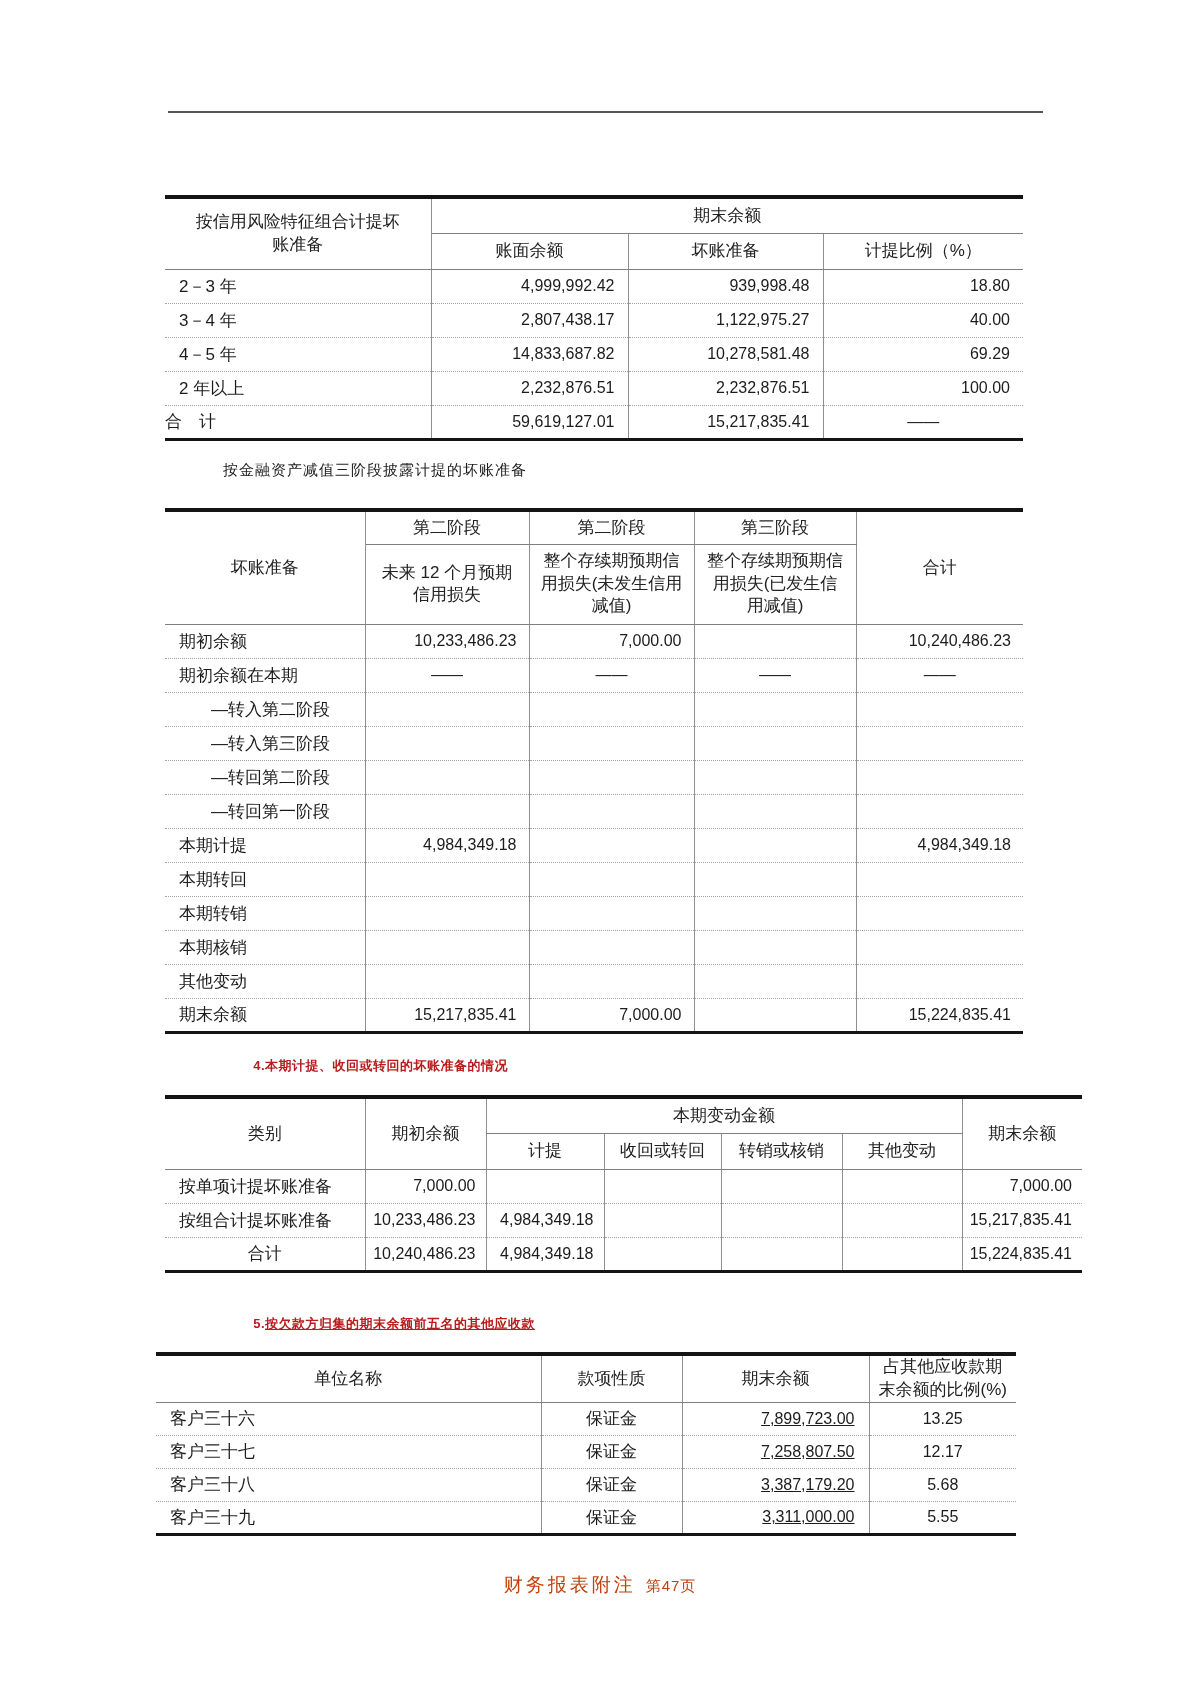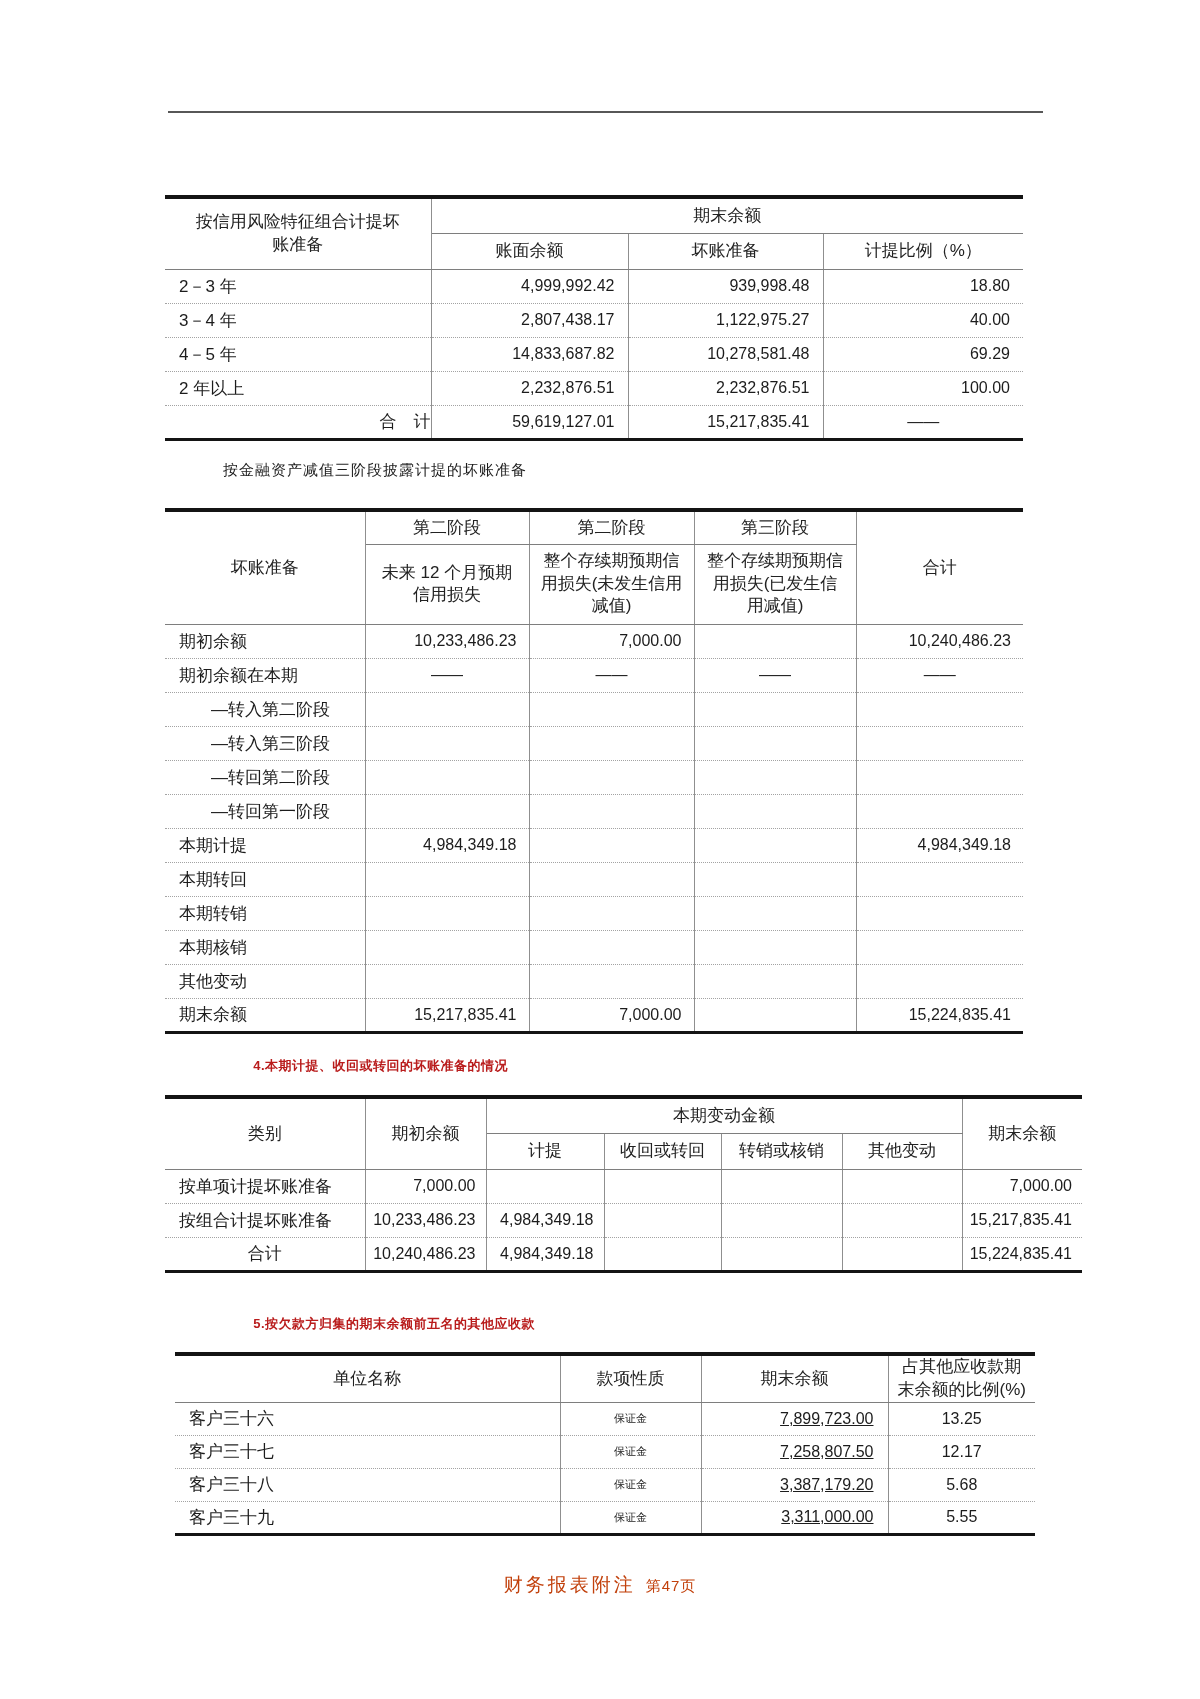--- a/index.html
+++ b/index.html
@@ -36,60 +36,60 @@
   }
   .tbl td { font-size: 16px; color: #1c1c1c; }
   .tbl td.c0 { font-size: 17px; text-align: left; padding-left: 14px; }
 
   
   #t1 { left: 165px; top: 195px; width: 858px; }
   #t1 thead tr { height: 36px; }
   #t1 tbody tr { height: 34px; }
   #t1 th.lbl { padding: 0 26px; }
   #t1 td.c1, #t1 td.c2, #t1 td.c3 { text-align: right; padding-right: 13px; }
-  #t1 tbody tr:last-child td.c0 { text-align: right; padding-left: 0; }
+  #t1 tbody tr:last-child td.c0 { text-align: left; padding-left: 0; }
   #t1 tbody tr:last-child td.c3 { text-align: center; padding-right: 0; }
 
   
   #t2 { left: 165px; top: 508px; width: 858px; }
   #t2 thead tr:first-child { height: 34px; }
   #t2 thead tr:last-child { height: 80px; }
   #t2 tbody tr { height: 34px; }
   #t2 td.c1, #t2 td.c2, #t2 td.c3, #t2 td.c4 { text-align: right; padding-right: 12px; }
   #t2 tbody tr:nth-child(2) td:not(.c0) { text-align: center; padding-right: 0; }
   #t2 tbody tr:nth-child(n+3):nth-child(-n+6) td.c0 { padding-left: 46px; }
 
   
   #t3 { left: 165px; top: 1095px; width: 917px; }
   #t3 thead tr { height: 36px; }
   #t3 tbody tr { height: 34px; }
   #t3 td:not(.c0) { text-align: right; padding-right: 10px; }
   #t3 tbody tr:last-child td.c0 { text-align: center; padding-left: 0; }
 
   
-  #t4 { left: 175px; top: 1352px; width: 860px; }
+  #t4 { left: 156px; top: 1352px; width: 860px; }
   #t4 thead tr { height: 48px; }
   #t4 tbody tr { height: 33px; }
   #t4 th.ratio { padding: 0 8px; }
-  #t4 td.c1 { font-size: 11px; text-align: center; }
+  #t4 td.c1 { font-size: 17px; text-align: center; }
   #t4 td.c2 { text-align: right; padding-right: 14px; text-decoration: underline; }
   #t4 td.c3 { text-align: center; }
 
   
   .subtitle {
     position: absolute; left: 223px; top: 461px;
     font-size: 15px; color: #1c1c1c; letter-spacing: 1px;
   }
   .sec-heading {
     position: absolute; font-weight: bold; font-size: 13px; color: #b91c1c;
     letter-spacing: 0.5px;
     text-align: right;
   }
   #sec4 { left: 223px; top: 1057px; }
-  #sec5 { left: 223px; top: 1315px; }
+  #sec5 { left: 223px; top: 1315px; text-decoration: underline; }
   .sec-heading .num { display: inline-block; width: 42px; }
   .footer {
     position: absolute; left: 0; top: 1572px; width: 1200px;
     text-align: center; color: #c2410c;
   }
   .footer .f-title { font-size: 19px; letter-spacing: 3px; }
   .footer .f-page { font-size: 15px; margin-left: 10px; letter-spacing: 1px; }
 </style>
 </head>
 <body>

